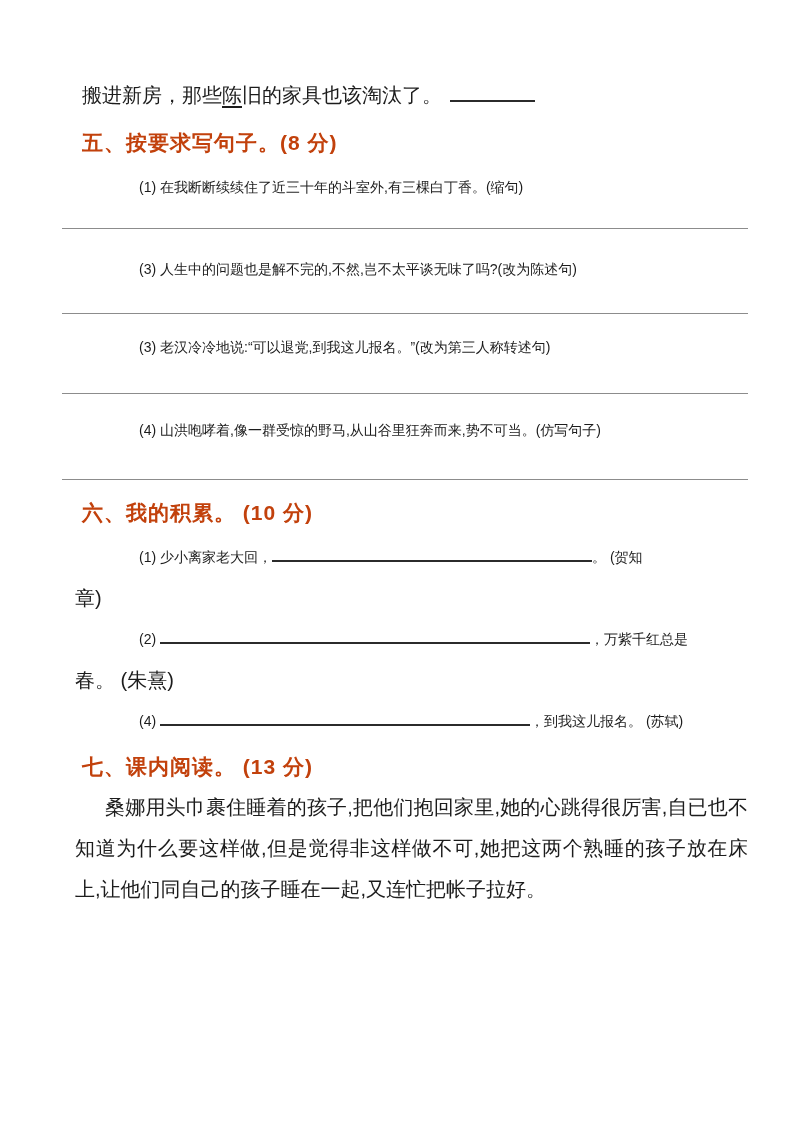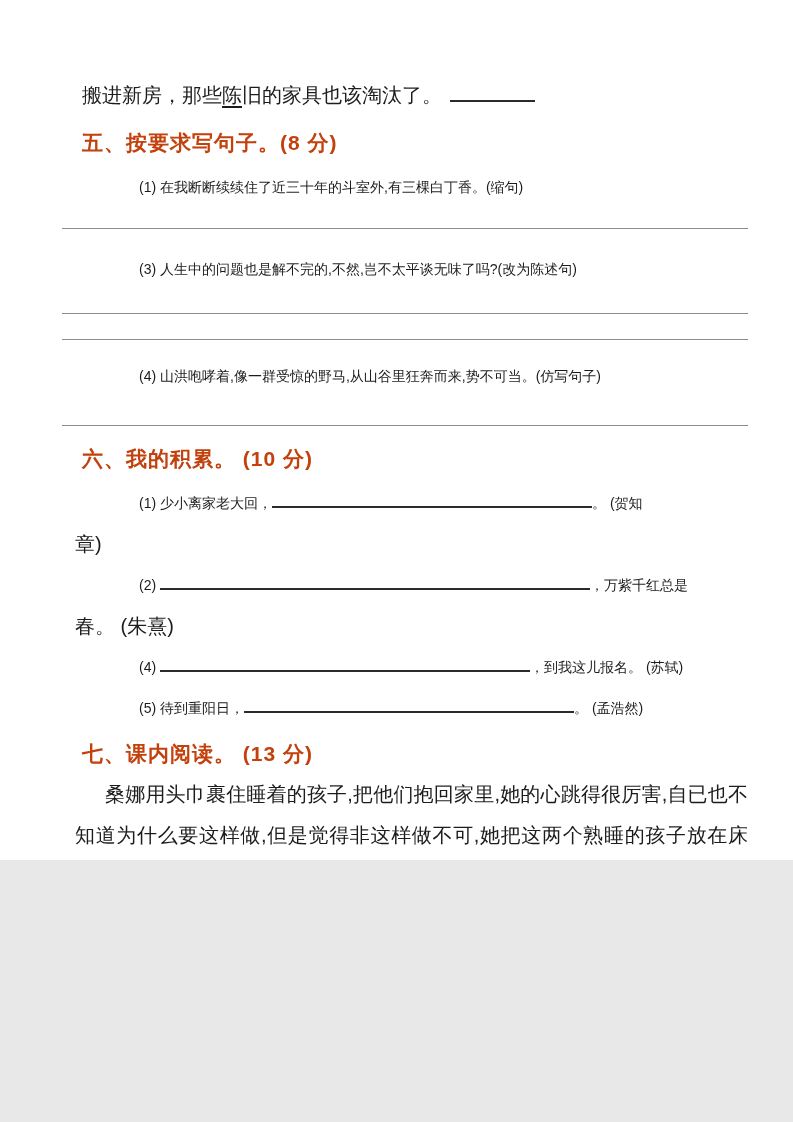--- a/index.html
+++ b/index.html
@@ -1,18 +1,18 @@
 <!DOCTYPE html>
 <html><head>
 <meta charset="utf-8">
 <style>
   html,body{margin:0;padding:0;background:#e8e8e8;}
   .page{
     position:relative;
-    width:793px;height:860px;
+    width:793px;height:1122px;
     background:#ffffff;
     box-sizing:border-box;
     padding:75px 45px 0 82px;
     font-family:"Liberation Sans","DejaVu Sans",sans-serif;
     color:#1c1c1c;
     overflow:hidden;
   }
   .line{font-size:20px;line-height:41px;white-space:nowrap;}
   .heading{font-size:21px;font-weight:bold;line-height:41px;color:#c2410c;letter-spacing:1px;}
   .q{font-size:14px;line-height:41px;padding-left:13px;margin-left:44px;}
@@ -52,20 +52,21 @@
   </div>
 
   <div class="heading mt-h5">五、按要求写句子。(8 分)</div>
 
   <div class="q one-line mt-q1">(1) 在我断断续续住了近三十年的斗室外,有三棵白丁香。(缩句)</div>
   <div class="answer-line mt-l1"></div>
 
   <div class="q one-line mt-q2">(3) 人生中的问题也是解不完的,不然,岂不太平谈无味了吗?(改为陈述句)</div>
   <div class="answer-line mt-l2"></div>
 
+  <div class="q one-line mt-q3">(3) 老汉冷冷地说:“可以退党,到我这儿报名。”(改为第三人称转述句)</div>
   <div class="answer-line mt-l3"></div>
 
   <div class="q wrapping mt-q4">(4) 山洪咆哮着,像一群受惊的野马,从山谷里狂奔而来,势不可当。(仿写句子)</div>
   <div class="answer-line mt-l4"></div>
 
   <div class="heading mt-h6">六、我的积累。 (10 分)</div>
 
   <div class="q one-line mt-s1">
     <span>(1) 少小离家老大回，</span><span class="blank bw-320"></span><span>。 (贺知</span>
   </div>
@@ -74,21 +75,18 @@
   <div class="q one-line">
     <span>(2) </span><span class="blank bw-430"></span><span>，万紫千红总是</span>
   </div>
   <div class="wrap-line">春。 (朱熹)</div>
 
 
   <div class="q one-line">
     <span>(4) </span><span class="blank bw-370"></span><span>，到我这儿报名。 (苏轼)</span>
   </div>
 
-  <div class="q one-line">
-    <span>(5) 待到重阳日，</span><span class="blank bw-330"></span><span>。 (孟浩然)</span>
-  </div>
 
   <div class="heading mt-h7">七、课内阅读。 (13 分)</div>
 
   <p class="para">桑娜用头巾裹住睡着的孩子,把他们抱回家里,她的心跳得很厉害,自已也不知道为什么要这样做,但是觉得非这样做不可,她把这两个熟睡的孩子放在床上,让他们同自己的孩子睡在一起,又连忙把帐子拉好。</p>
 
 </div>
 
 </body></html>

